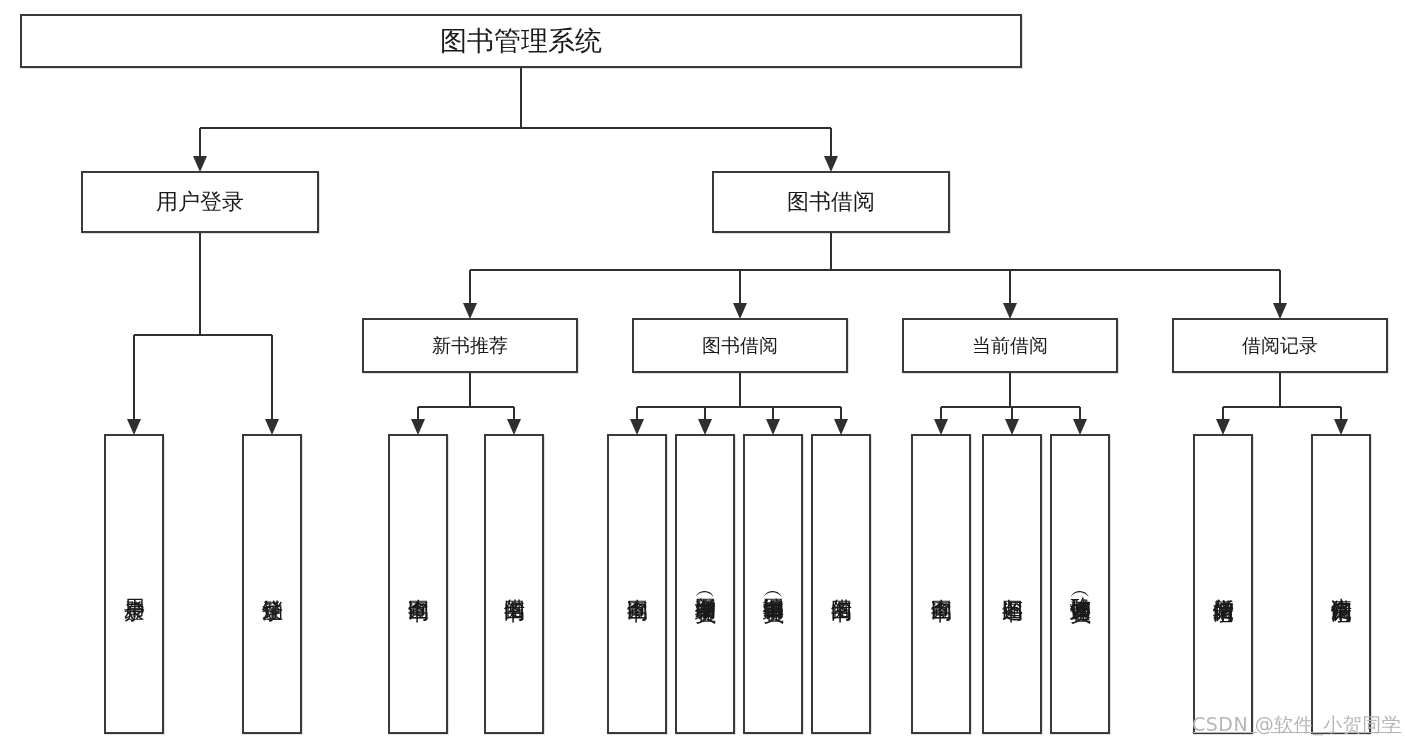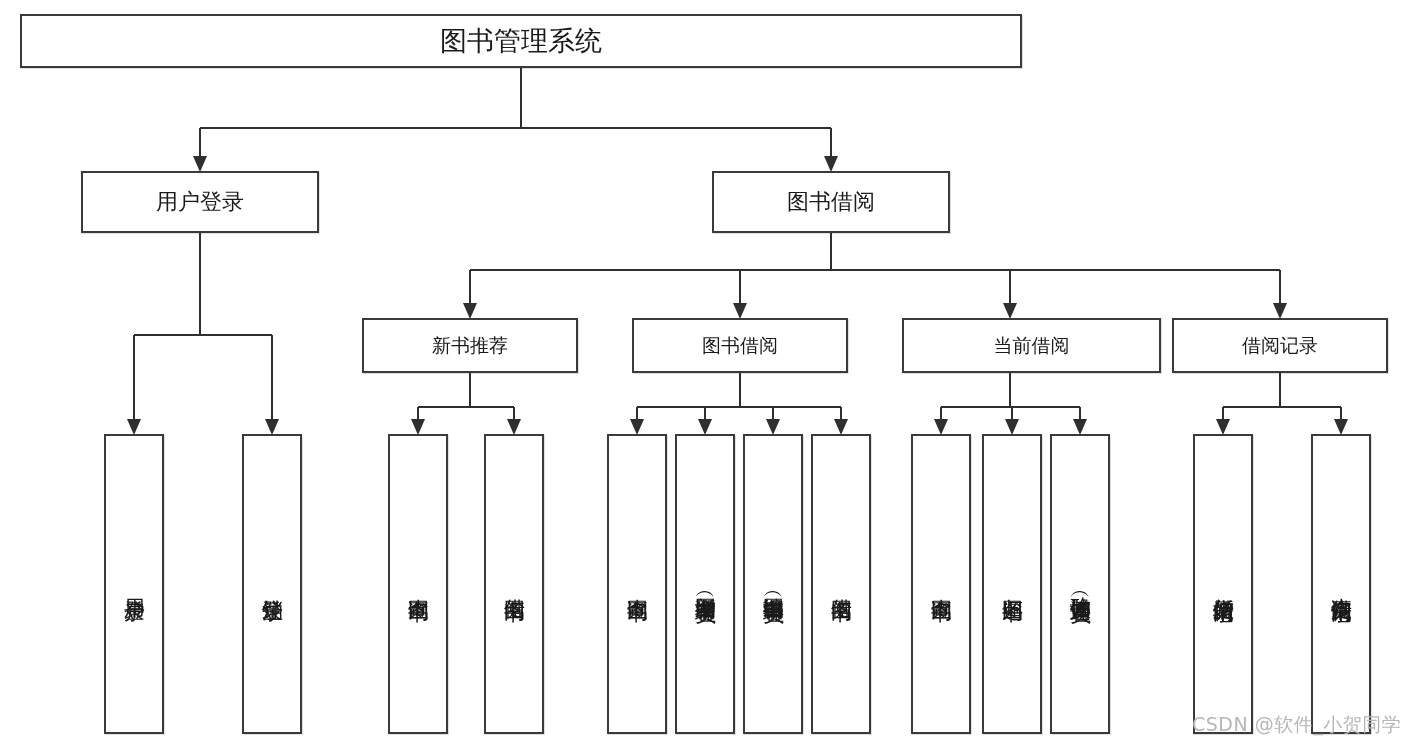--- a/index.html
+++ b/index.html
@@ -89,21 +89,21 @@
     </div>
     <div class="node level1" style="left: 712px; top: 171px; width: 238px; height: 62px;">
       <span>图书借阅</span>
     </div>
     <div class="node level2" style="left: 362px; top: 318px; width: 216px; height: 55px;">
       <span>新书推荐</span>
     </div>
     <div class="node level2" style="left: 632px; top: 318px; width: 216px; height: 55px;">
       <span>图书借阅</span>
     </div>
-    <div class="node level2" style="left: 902px; top: 318px; width: 259px; height: 55px;">
+    <div class="node level2" style="left: 902px; top: 318px; width: 216px; height: 55px;">
       <span>当前借阅</span>
     </div>
     <div class="node level2" style="left: 1172px; top: 318px; width: 216px; height: 55px;">
       <span>借阅记录</span>
     </div>
     <div class="node leaf" style="left: 104px; top: 434px; width: 60px; height: 300px;">
       <span class="vtext">用户登录</span>
     </div>
     <div class="node leaf" style="left: 242px; top: 434px; width: 60px; height: 300px;">
       <span class="vtext">注销登录</span>
@@ -186,14 +186,14 @@
     <div class="edge-v" style="left: 1010.75px; top: 407px; height: 13px;"></div>
     <div class="arrow" style="left: 1005px; top: 419px;"></div>
     <div class="edge-v" style="left: 1078.75px; top: 407px; height: 13px;"></div>
     <div class="arrow" style="left: 1073px; top: 419px;"></div>
     <div class="edge-v" style="left: 1278.75px; top: 373px; height: 34px;"></div>
     <div class="edge-h" style="left: 1223px; top: 405.75px; width: 118px;"></div>
     <div class="edge-v" style="left: 1221.75px; top: 407px; height: 13px;"></div>
     <div class="arrow" style="left: 1216px; top: 419px;"></div>
     <div class="edge-v" style="left: 1339.75px; top: 407px; height: 13px;"></div>
     <div class="arrow" style="left: 1334px; top: 419px;"></div>
-    <div id="watermark" style="left: 1192px; top: 712px;">CSDN @软件_小贺同学</div>
+    <div id="watermark" style="left: 1192px; top: 712px; text-decoration: underline;">CSDN @软件_小贺同学</div>
   </div>
 
 </body></html>

